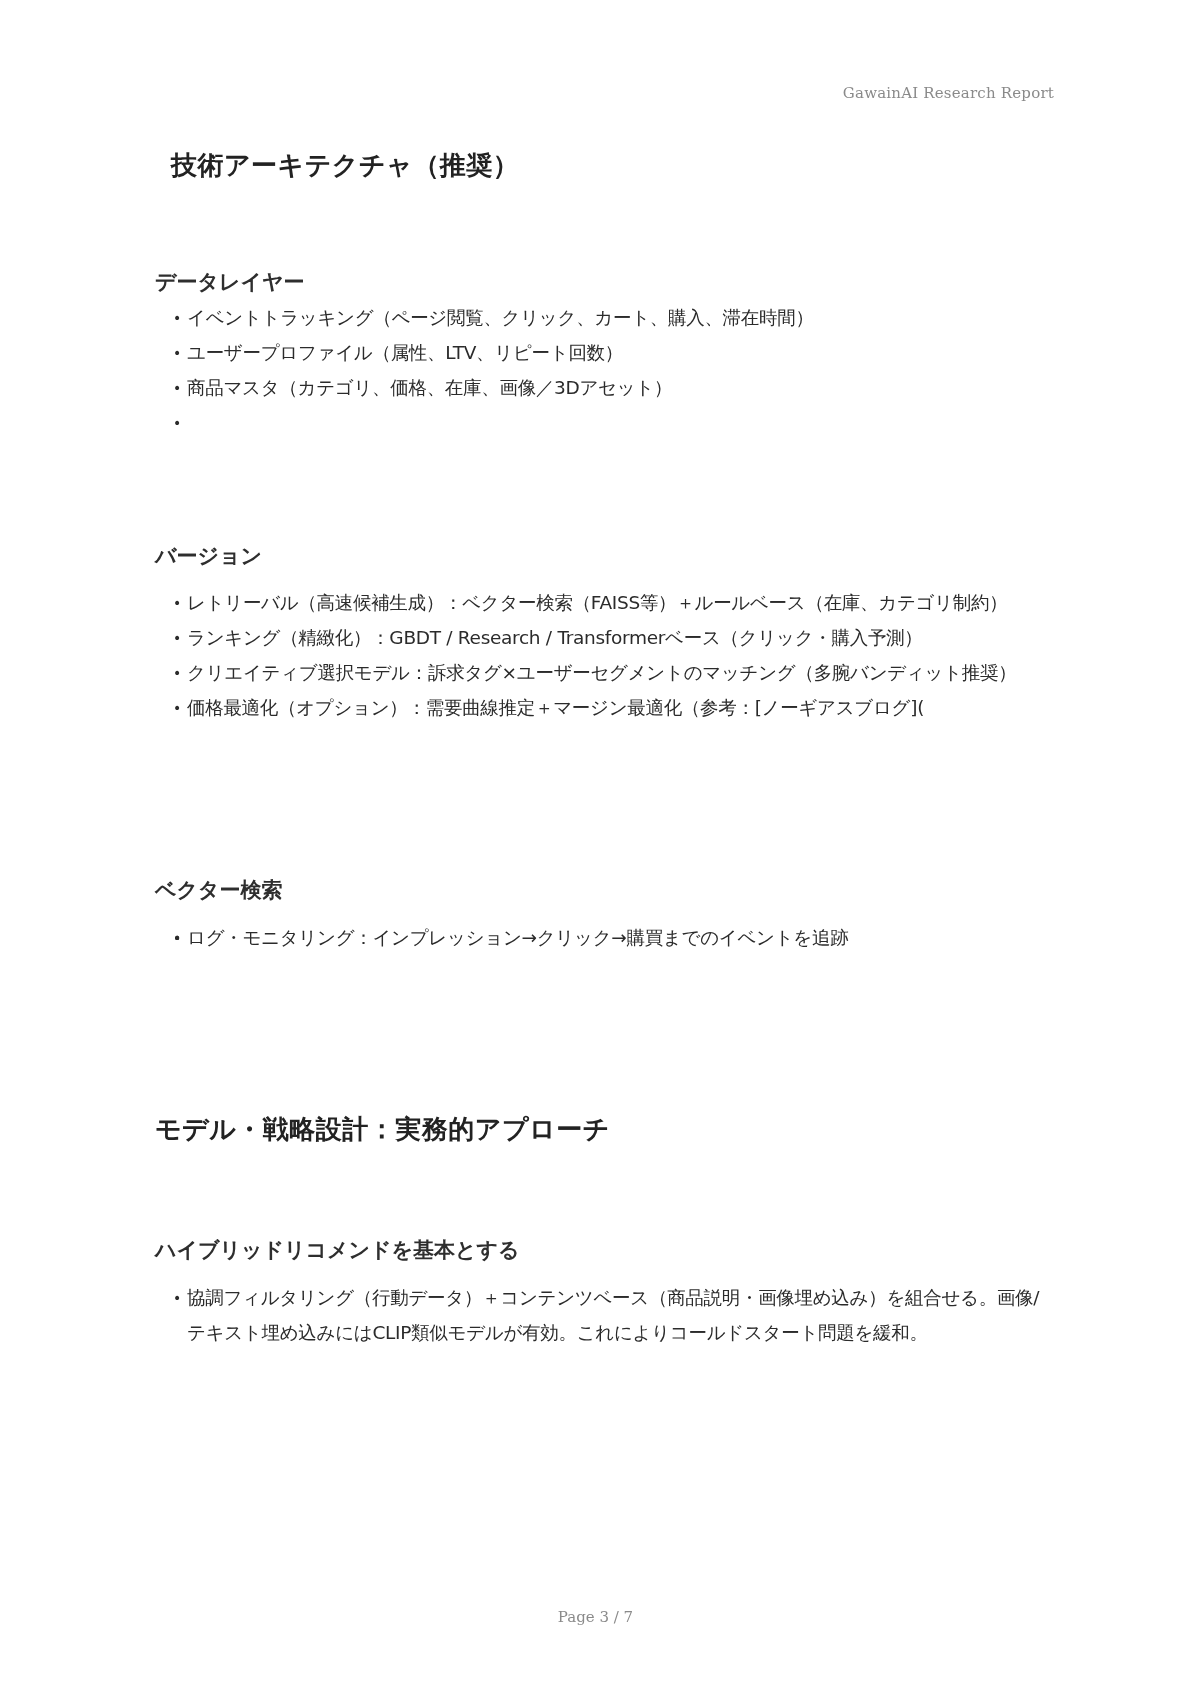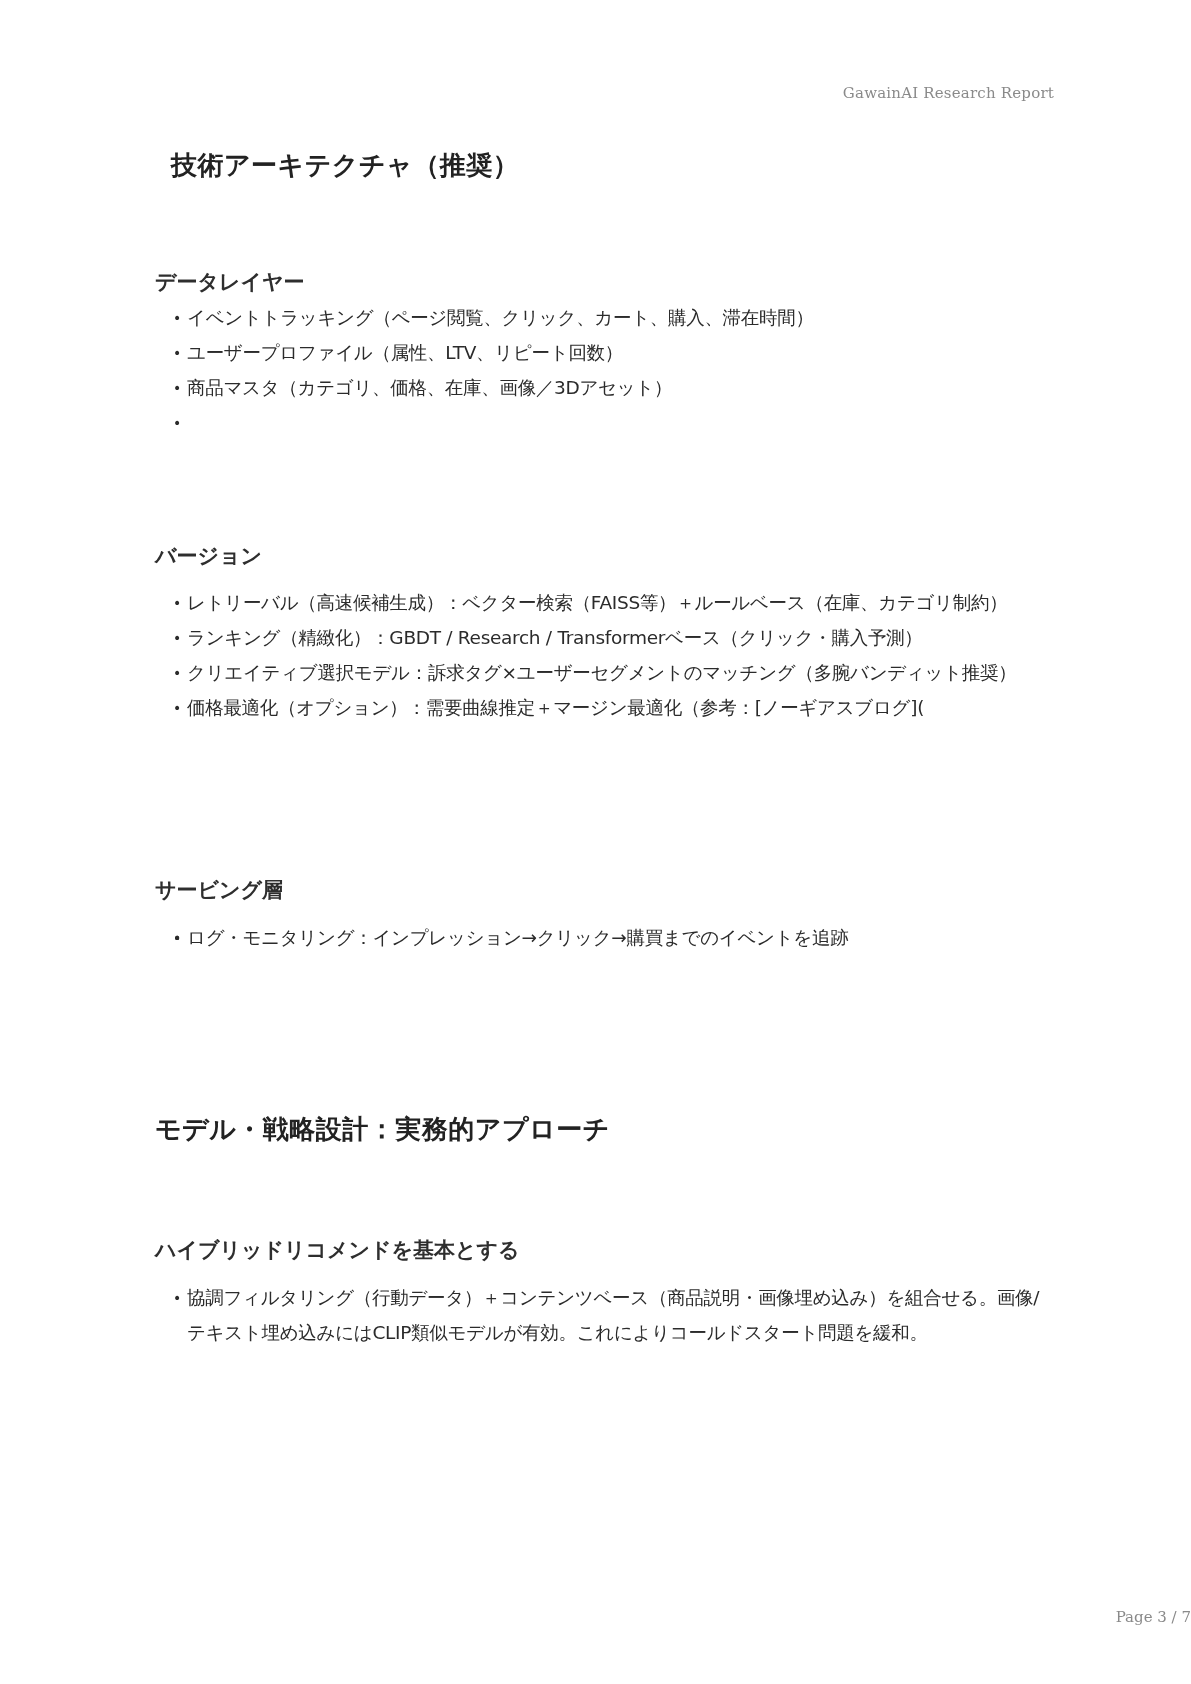--- a/index.html
+++ b/index.html
@@ -70,21 +70,21 @@
       left: 0;
       top: 0;
       font-size: 14px;
       line-height: 37px;
     }
     .page-footer {
       position: absolute;
       top: 1608px;
       left: 0;
       width: 1191px;
-      text-align: right;
+      text-align: center;
       font-family: "DejaVu Serif", "Liberation Serif", serif;
       font-size: 15px;
       color: #8a8a8a;
     }
   </style>
 </head>
 <body>
 
 <div class="running-header">GawainAI Research Report</div>
 
@@ -101,21 +101,21 @@
   </ul>
 
   <div class="h2" style="top:542px;">バージョン</div>
   <ul class="bullets" style="top:585px;">
     <li><span class="bullet-dot">•</span><span>レトリーバル（高速候補生成）：ベクター検索（FAISS等）＋ルールベース（在庫、カテゴリ制約）</span></li>
     <li><span class="bullet-dot">•</span><span>ランキング（精緻化）：GBDT / Research / Transformerベース（クリック・購入予測）</span></li>
     <li><span class="bullet-dot">•</span><span>クリエイティブ選択モデル：訴求タグ×ユーザーセグメントのマッチング（多腕バンディット推奨）</span></li>
     <li><span class="bullet-dot">•</span><span>価格最適化（オプション）：需要曲線推定＋マージン最適化（参考：[ノーギアスブログ](</span></li>
   </ul>
 
-  <div class="h2" style="top:876px;">サービング層</div>
+  <div class="h2" style="top:876px;">ベクター検索</div>
   <ul class="bullets" style="top:920px;">
     <li><span class="bullet-dot">•</span></li>
     <li><span class="bullet-dot">•</span></li>
     <li><span class="bullet-dot">•</span><span>ログ・モニタリング：インプレッション→クリック→購買までのイベントを追跡</span></li>
   </ul>
 
   <div class="h1" style="top:1112px;">モデル・戦略設計：実務的アプローチ</div>
 
   <div class="h2" style="top:1236px;">ハイブリッドリコメンドを基本とする</div>
   <ul class="bullets" style="top:1280px;">

